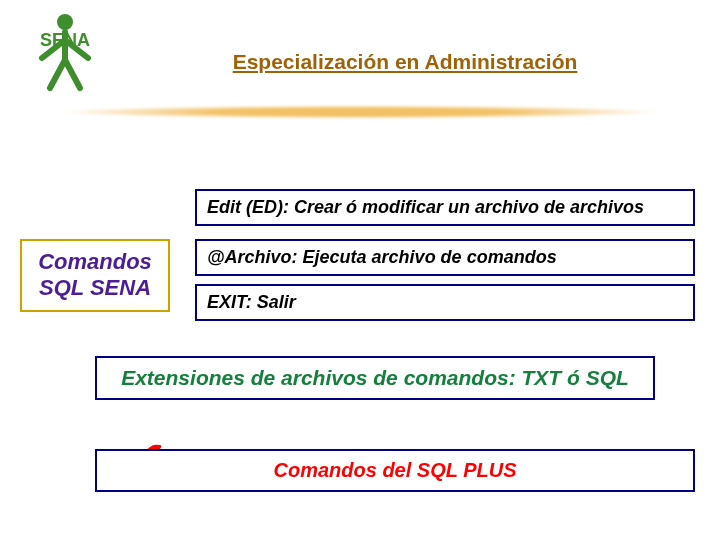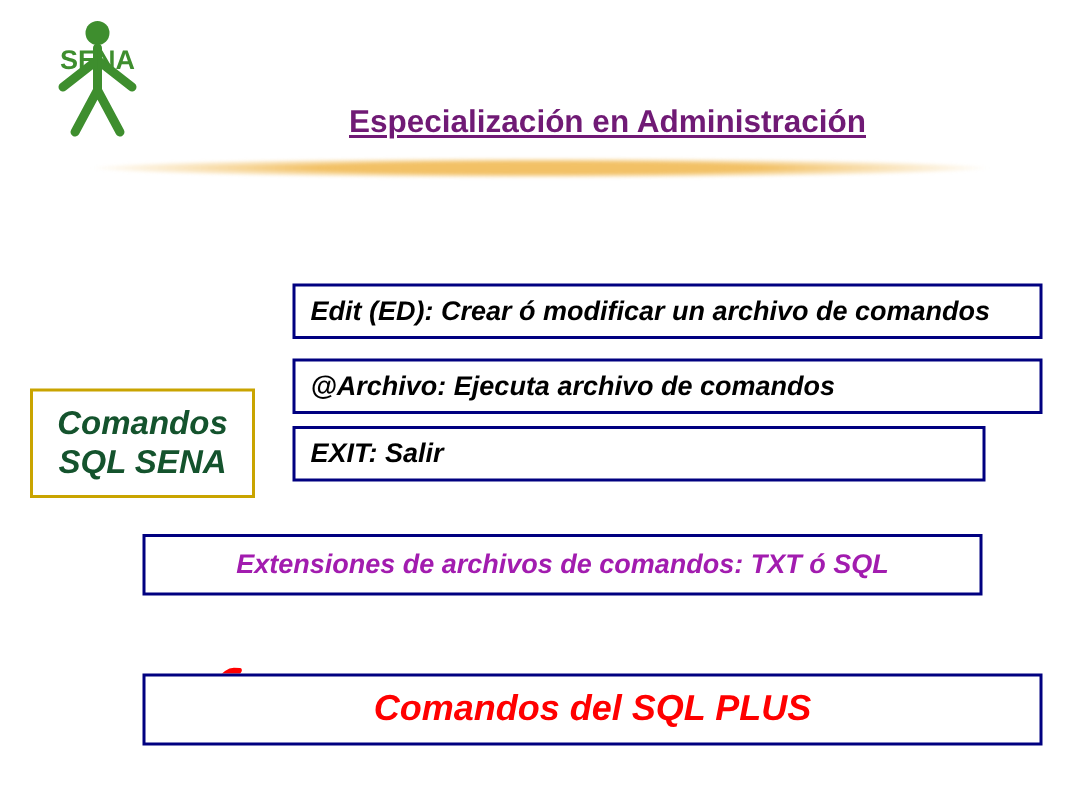--- a/index.html
+++ b/index.html
@@ -6,39 +6,39 @@
   body {
     width: 720px;
     height: 540px;
     background: #ffffff;
     font-family: "Comic Sans MS", "Comic Sans", cursive, sans-serif;
     position: relative;
     overflow: hidden;
   }
   .header {
     display: flex;
-    align-items: flex-end;
+    align-items: center;
     padding: 10px 20px 0 20px;
   }
   .logo {
     width: 90px;
     height: 85px;
     flex-shrink: 0;
     position: relative;
   }
   .title-block {
     flex: 1;
     text-align: center;
     padding-top: 18px;
   }
   .title {
     font-family: Verdana, Geneva, sans-serif;
     font-weight: bold;
     font-size: 21px;
-    color: #701a75;
+    color: #a16207;
     text-decoration: underline;
     line-height: 1.3;
   }
   .underline-brush {
     margin: 10px auto 0 auto;
     width: 600px;
     height: 14px;
     background: radial-gradient(ellipse 300px 7px at center, #F2C166 0%, #F2C166 50%, rgba(242,193,102,0) 100%);
     border-radius: 50%;
     filter: blur(1px);
@@ -51,61 +51,60 @@
     position: absolute;
     left: 20px;
     top: 120px;
     width: 150px;
     border: 2px solid #C9A400;
     padding: 8px 6px;
     text-align: center;
     font-size: 22px;
     font-weight: bold;
     font-style: italic;
-    color: #14532d;
+    color: #4c1d95;
     background: #fff;
     line-height: 1.2;
-    margin-top: 20px;
   }
   .cmd-box {
     position: absolute;
     border: 2px solid #000080;
     background: #fff;
     font-size: 18px;
     font-weight: bold;
     font-style: italic;
     color: #000;
     padding: 6px 10px;
     text-align: left;
   }
   .cmd1 { left: 195px; top: 70px;  width: 500px; }
   .cmd2 { left: 195px; top: 120px; width: 500px; }
-  .cmd3 { left: 195px; top: 165px; width: 462px; }
+  .cmd3 { left: 195px; top: 165px; width: 500px; }
   .ext-box {
     position: absolute;
     left: 95px;
     top: 237px;
     width: 560px;
     border: 2px solid #000080;
     background: #fff;
-    font-size: 18px;
+    font-size: 21px;
     font-weight: bold;
     font-style: italic;
-    color: #a21caf;
+    color: #15803d;
     padding: 8px 10px;
     text-align: center;
   }
   .footer-box {
     position: absolute;
     left: 95px;
     top: 330px;
     width: 600px;
     border: 2px solid #000080;
     background: #fff;
-    font-size: 24px;
+    font-size: 20px;
     font-weight: bold;
     font-style: italic;
     color: #FF0000;
     padding: 8px 10px;
     text-align: center;
   }
   .check-icon {
     position: absolute;
     left: 120px;
     top: 315px;
@@ -141,21 +140,21 @@
 <div class="underline-brush"></div>
 
 <div class="content">
 
   <div class="row-label">
     <span>Comandos</span><br>
     <span>SQL SENA</span>
   </div>
 
   <div class="cmd-box cmd1">
-    <span>Edit (ED): Crear ó modificar un archivo de comandos</span>
+    <span>Edit (ED): Crear ó modificar un archivo de archivos</span>
   </div>
   <div class="cmd-box cmd2">
     <span>@Archivo: Ejecuta archivo de comandos</span>
   </div>
   <div class="cmd-box cmd3">
     <span>EXIT: Salir</span>
   </div>
 
   <div class="ext-box">
     <span>Extensiones de archivos de comandos: TXT ó SQL</span>

